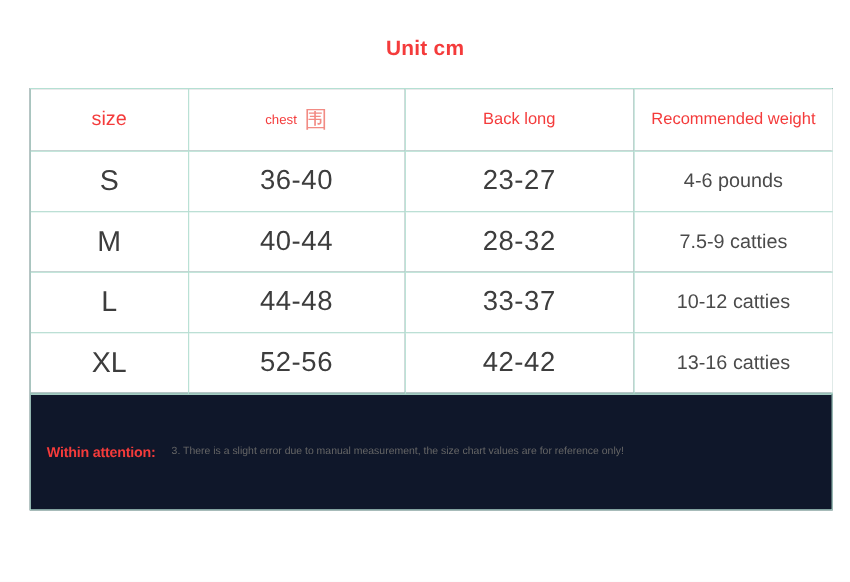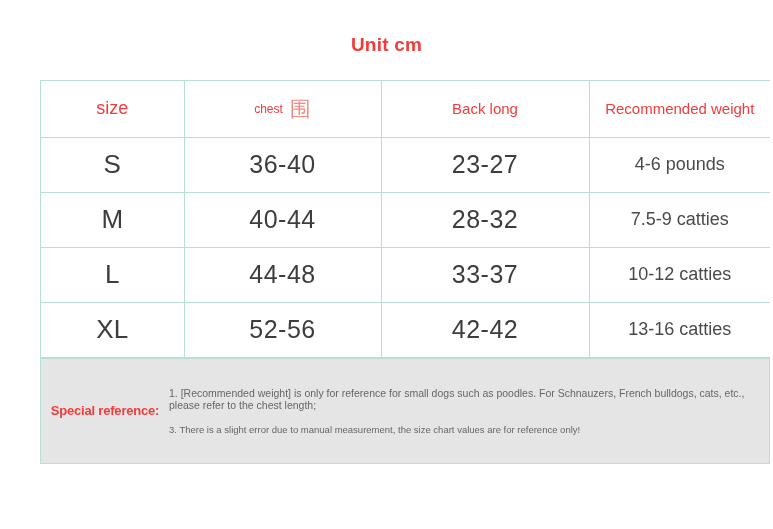--- a/index.html
+++ b/index.html
@@ -27,22 +27,21 @@
     font-weight: bold;
     letter-spacing: 0.2px;
   }
 
   
   .chart-box {
     position: absolute;
     left: 27px; top: 80px;
     width: 730px;
     border: 1px solid #b5e0d3;
-    background: #e5e5e5;
-    margin-left: 13px;
+    background: #0f172a;
   }
   table.size-table {
     border-collapse: collapse;
     width: 100%;
     table-layout: fixed;
   }
   table.size-table td, table.size-table th {
     border: 1px solid #b5e0d3;
     text-align: center;
     vertical-align: middle;
@@ -176,19 +175,18 @@
     <tr class="data">
       <td class="v-size">XL</td>
       <td class="v-num">52-56</td>
       <td class="v-num">42-42</td>
       <td class="v-weight">13-16 catties</td>
     </tr>
   </tbody>
     </table>
 
   <div class="notes">
-    <div class="notes-label">Special reference:</div>
+    <div class="notes-label">Within attention:</div>
     <div class="notes-list">
-      <div class="note-1">1. [Recommended weight] is only for reference for small dogs such as poodles. For Schnauzers, French bulldogs, cats, etc., please refer to the chest length;</div>
       <div class="note-3">3. There is a slight error due to manual measurement, the size chart values are for reference only!</div>
     </div>
   </div>
 </div>
 
 </body></html>

